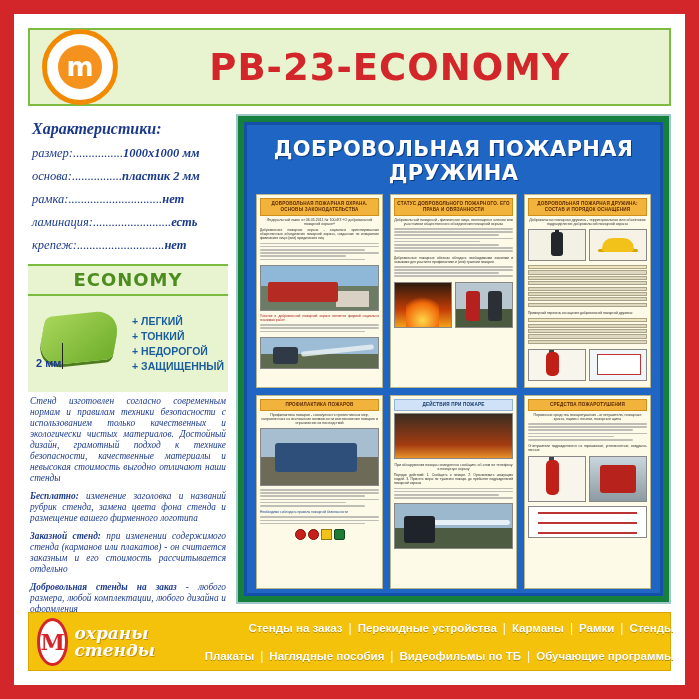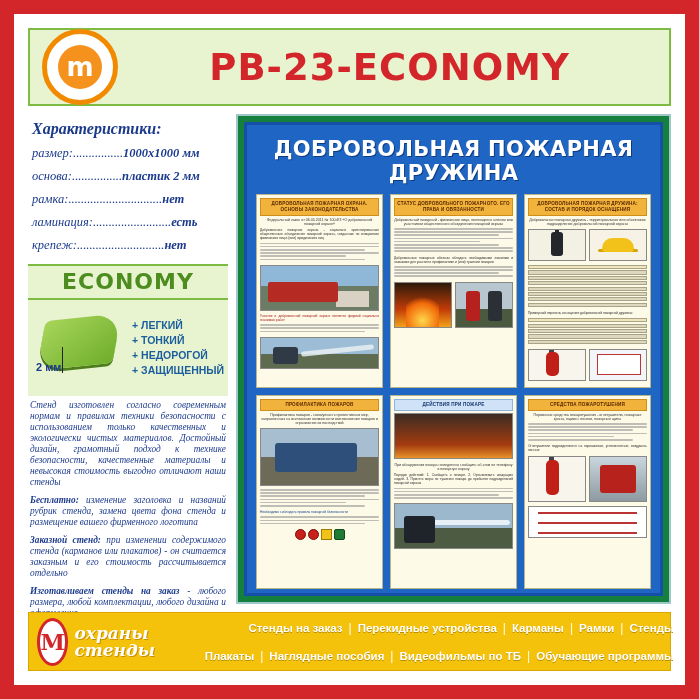--- a/index.html
+++ b/index.html
@@ -78,21 +78,21 @@
   .charspec .row b{font-weight:bold;}
   .econ-band{
     margin-top:6px;
     background:#e8f3cf;
     border-top:2px solid #7dbb42;
     border-bottom:2px solid #7dbb42;
     text-align:center;
     padding:3px 0 4px 0;
   }
   .econ-band span{
-    color:#4d8c1e;font-size:22px;font-weight:bold;letter-spacing:1px;
+    color:#4d8c1e;font-size:18px;font-weight:bold;letter-spacing:1px;
     font-family:"DejaVu Sans", sans-serif;
   }
   .thickness{
     position:relative;
     height:96px;
     background:#e8f3cf;
     display:flex;align-items:center;
   }
   .plate{
     position:relative;width:104px;height:90px;
@@ -321,21 +321,21 @@
           <div>+ ТОНКИЙ</div>
           <div>+ НЕДОРОГОЙ</div>
           <div>+ ЗАЩИЩЕННЫЙ</div>
         </div>
       </div>
 
       <div class="blurb">
         <p>Стенд изготовлен согласно современным нормам и правилам техники безопасности с использованием только качественных и экологически чистых материалов. Достойный дизайн, грамотный подход к технике безопасности, качественные материалы и невысокая стоимость выгодно отличают наши стенды</p>
         <p><b>Бесплатно:</b><span> изменение заголовка и названий рубрик стенда, замена цвета фона стенда и размещение вашего фирменного логотипа</span></p>
         <p><b>Заказной стенд:</b><span> при изменении содержимого стенда (карманов или плакатов) - он считается заказным и его стоимость рассчитывается отдельно</span></p>
-        <p><b>Изготавливаем стенды на заказ</b><span> - любого размера, любой комплектации, любого дизайна и оформления</span></p>
+        <p><b>Добровольная стенды на заказ</b><span> - любого размера, любой комплектации, любого дизайна и оформления</span></p>
       </div>
     </div>
 
     <div class="poster">
       <div class="poster-inner">
         <div class="poster-title">ДОБРОВОЛЬНАЯ ПОЖАРНАЯ ДРУЖИНА</div>
         <div class="grid">
 
           <div class="card">
             <div class="c-title">ДОБРОВОЛЬНАЯ ПОЖАРНАЯ ОХРАНА. ОСНОВЫ ЗАКОНОДАТЕЛЬСТВА</div>

